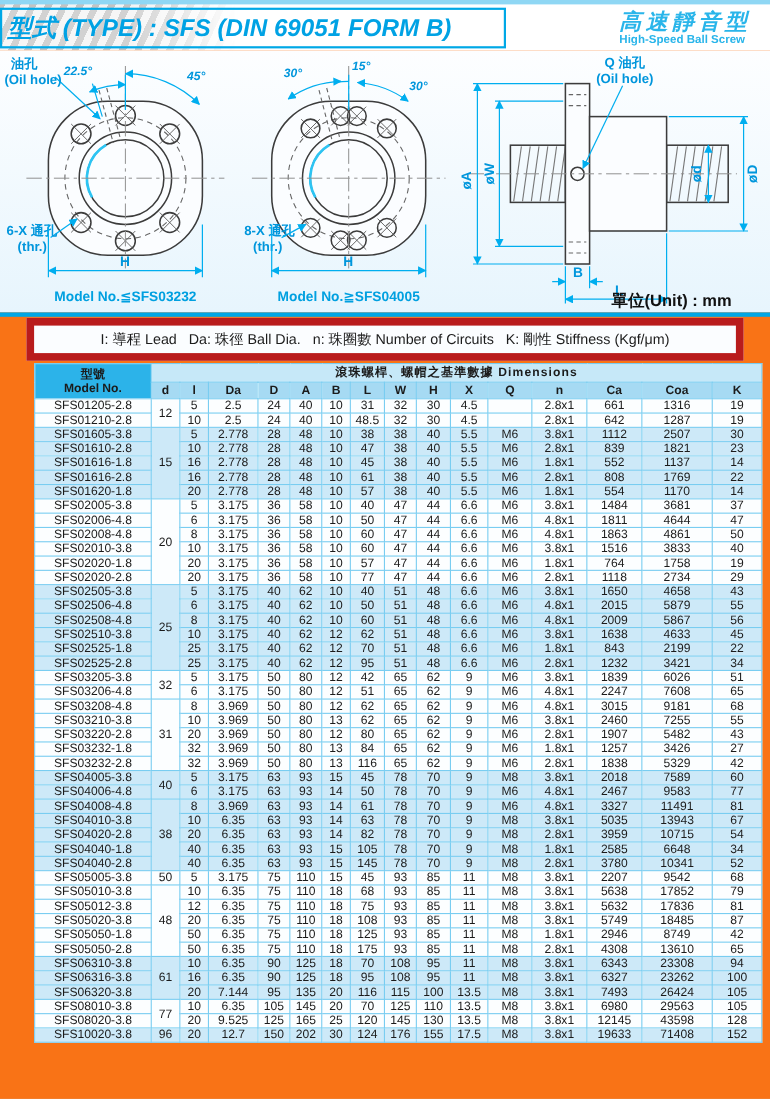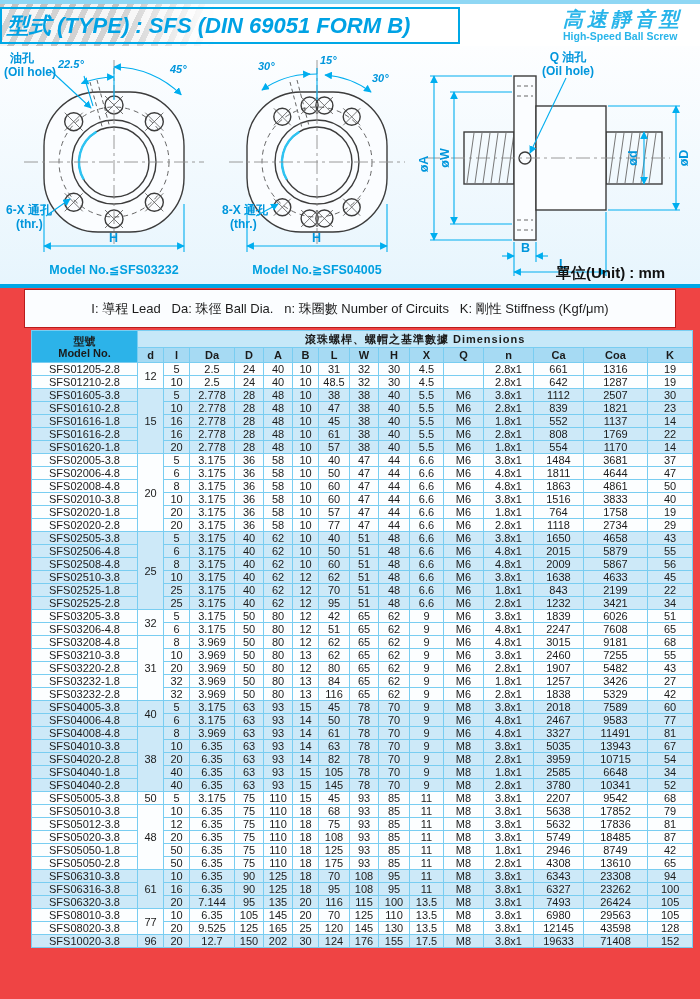--- a/index.html
+++ b/index.html
@@ -1,38 +1,38 @@
 <!DOCTYPE html>
 <html><head>
 <meta charset="utf-8">
 <style>
   html,body{margin:0;padding:0;background:#b8dcef;}
   .page{position:relative;width:700px;height:999px;overflow:hidden;
-    background:#ef4444;font-family:"Liberation Sans","DejaVu Sans",sans-serif;}
+    background:#f97316;font-family:"Liberation Sans","DejaVu Sans",sans-serif;}
   .topbar{position:absolute;left:0;top:0;width:700px;height:4px;background:#8fd7f4;}
   .headstrip{position:absolute;left:0;top:0;width:700px;height:46px;background:#ffffff;}
   .photo{position:absolute;left:0;top:0;width:215px;height:46px;
     background:repeating-linear-gradient(115deg,#c3c3c3 0 6px,#f3f3f3 6px 13px);
     -webkit-mask-image:linear-gradient(90deg,#000 55%,transparent 100%);
     mask-image:linear-gradient(90deg,#000 55%,transparent 100%);}
   .title-box{position:absolute;left:0;top:7px;width:460px;height:37px;border:2px solid #00a8e6;
     box-sizing:border-box;display:flex;align-items:center;background:rgba(255,255,255,0.25);}
   .title{font-size:22px;font-weight:bold;font-style:italic;color:#00a2e4;white-space:nowrap;
     padding-left:5px;letter-spacing:0px;}
   .sub-cn{position:absolute;left:563px;top:6px;width:135px;font-size:20px;font-weight:bold;
     color:#29b5ea;letter-spacing:4px;white-space:nowrap;font-style:italic;}
   .sub-en{position:absolute;left:563px;top:30px;width:135px;font-size:10.5px;font-weight:bold;color:#29b5ea;white-space:nowrap;}
   .drawarea{position:absolute;left:0;top:46px;width:700px;height:238px;
     background:linear-gradient(180deg,#fdfeff,#e7f5fd);}
   .drawarea svg{position:absolute;top:0;}
   .unit-label{position:absolute;left:556px;top:264px;width:142px;font-size:15px;font-weight:bold;
     color:#111;white-space:nowrap;}
   .divider{position:absolute;left:0;top:284px;width:700px;height:4px;background:#00a7e5;}
   .legend{position:absolute;left:24px;top:289px;width:652px;height:39px;box-sizing:border-box;
-    border:1px solid #b91c1c;background:#fbfdff;display:flex;flex-direction:column;
+    border:7px solid #b91c1c;background:#fbfdff;display:flex;flex-direction:column;
     align-items:center;justify-content:center;}
   .legend-line{white-space:pre;font-size:13px;color:#1c1c1c;line-height:18px;}
   table.spec{position:absolute;left:31px;top:330px;width:661px;height:492px;
     border-collapse:collapse;table-layout:fixed;background:#fcfeff;padding-left:14px;}
   table.spec td,table.spec th{border:1px solid #79cdf1;padding:0;text-align:center;
     font-size:11px;line-height:12px;color:#1b1b1b;overflow:hidden;white-space:nowrap;}
   tr.hrow1{height:17px;} tr.hrow2{height:15px;}
   th.modelhead{background:#2cb3e9;color:#ffffff;font-size:12.5px;font-weight:bold;}
   th.dimshead{background:#c6e8f8;color:#13304f;font-size:12.5px;font-weight:bold;letter-spacing:1px;}
   th.colhead{background:#a6daf3;color:#13304f;font-size:12px;font-weight:bold;}

